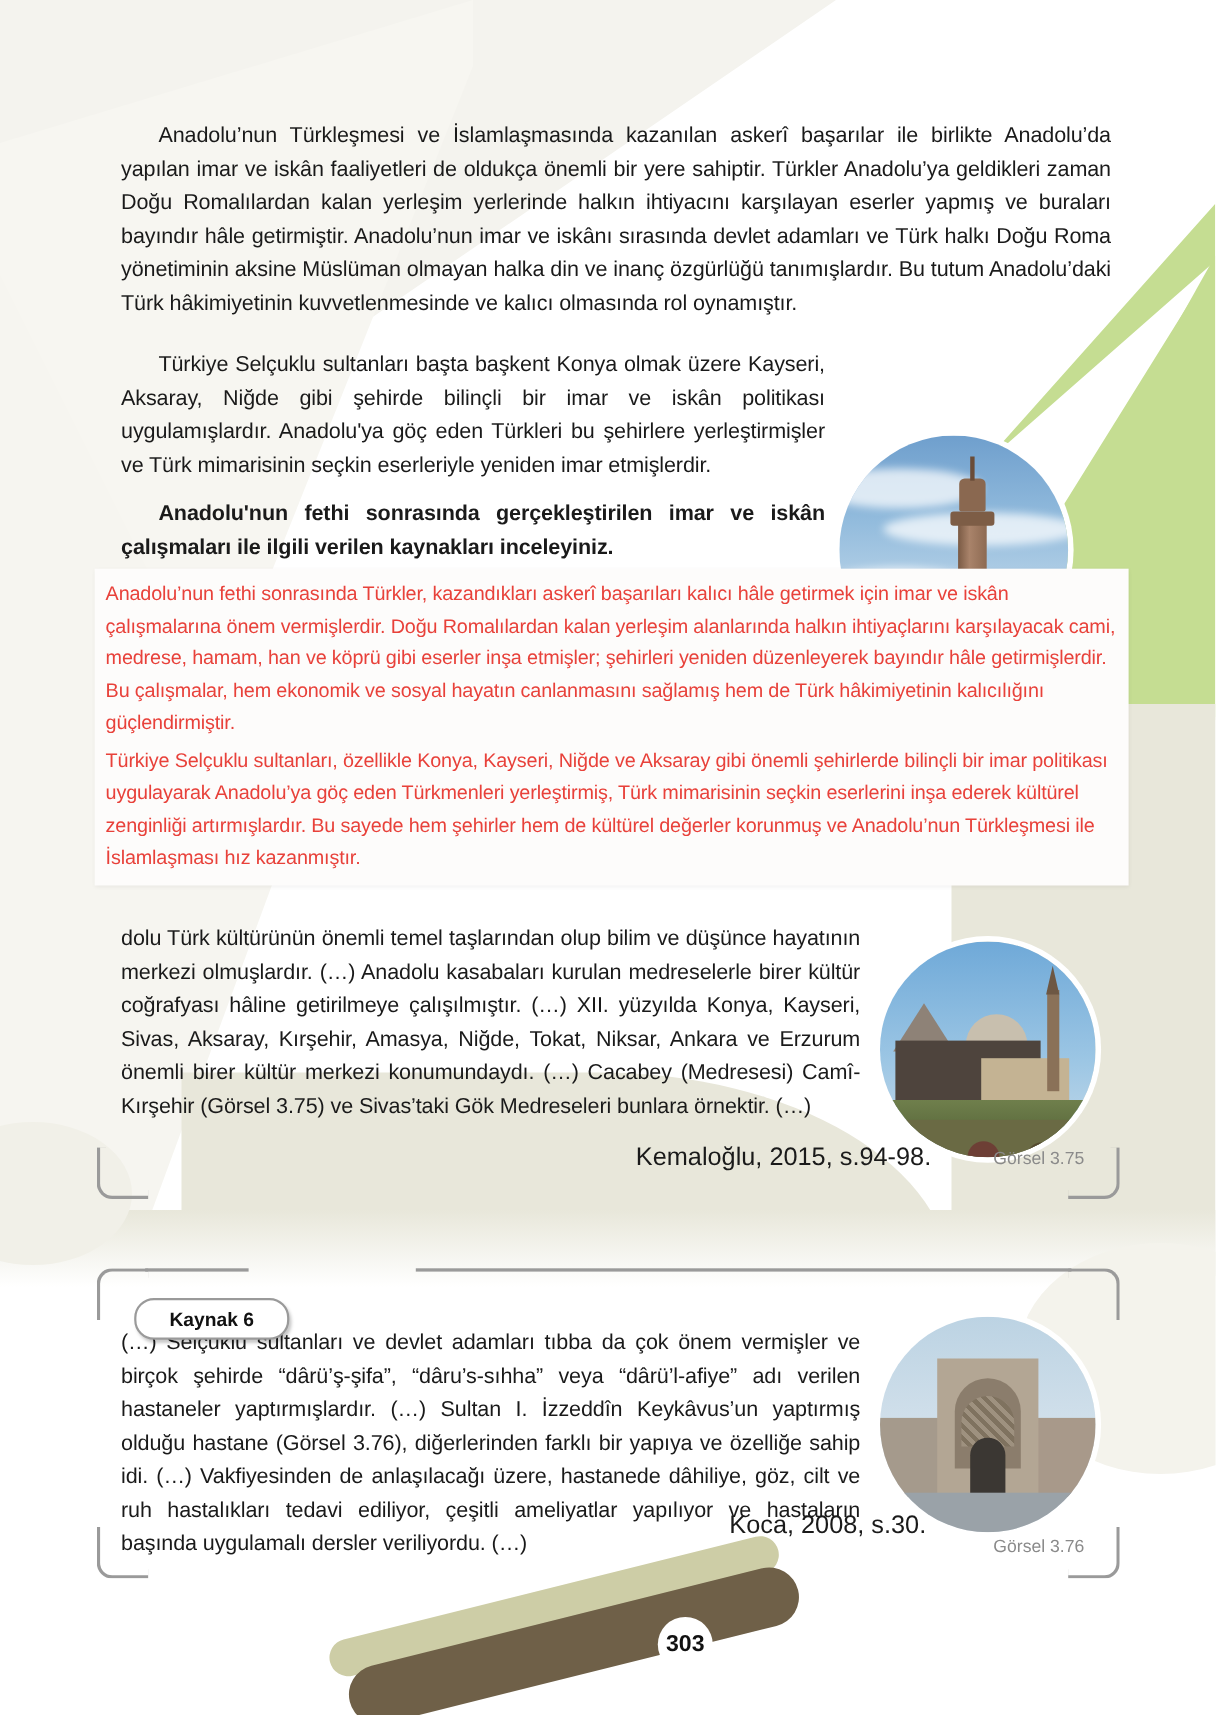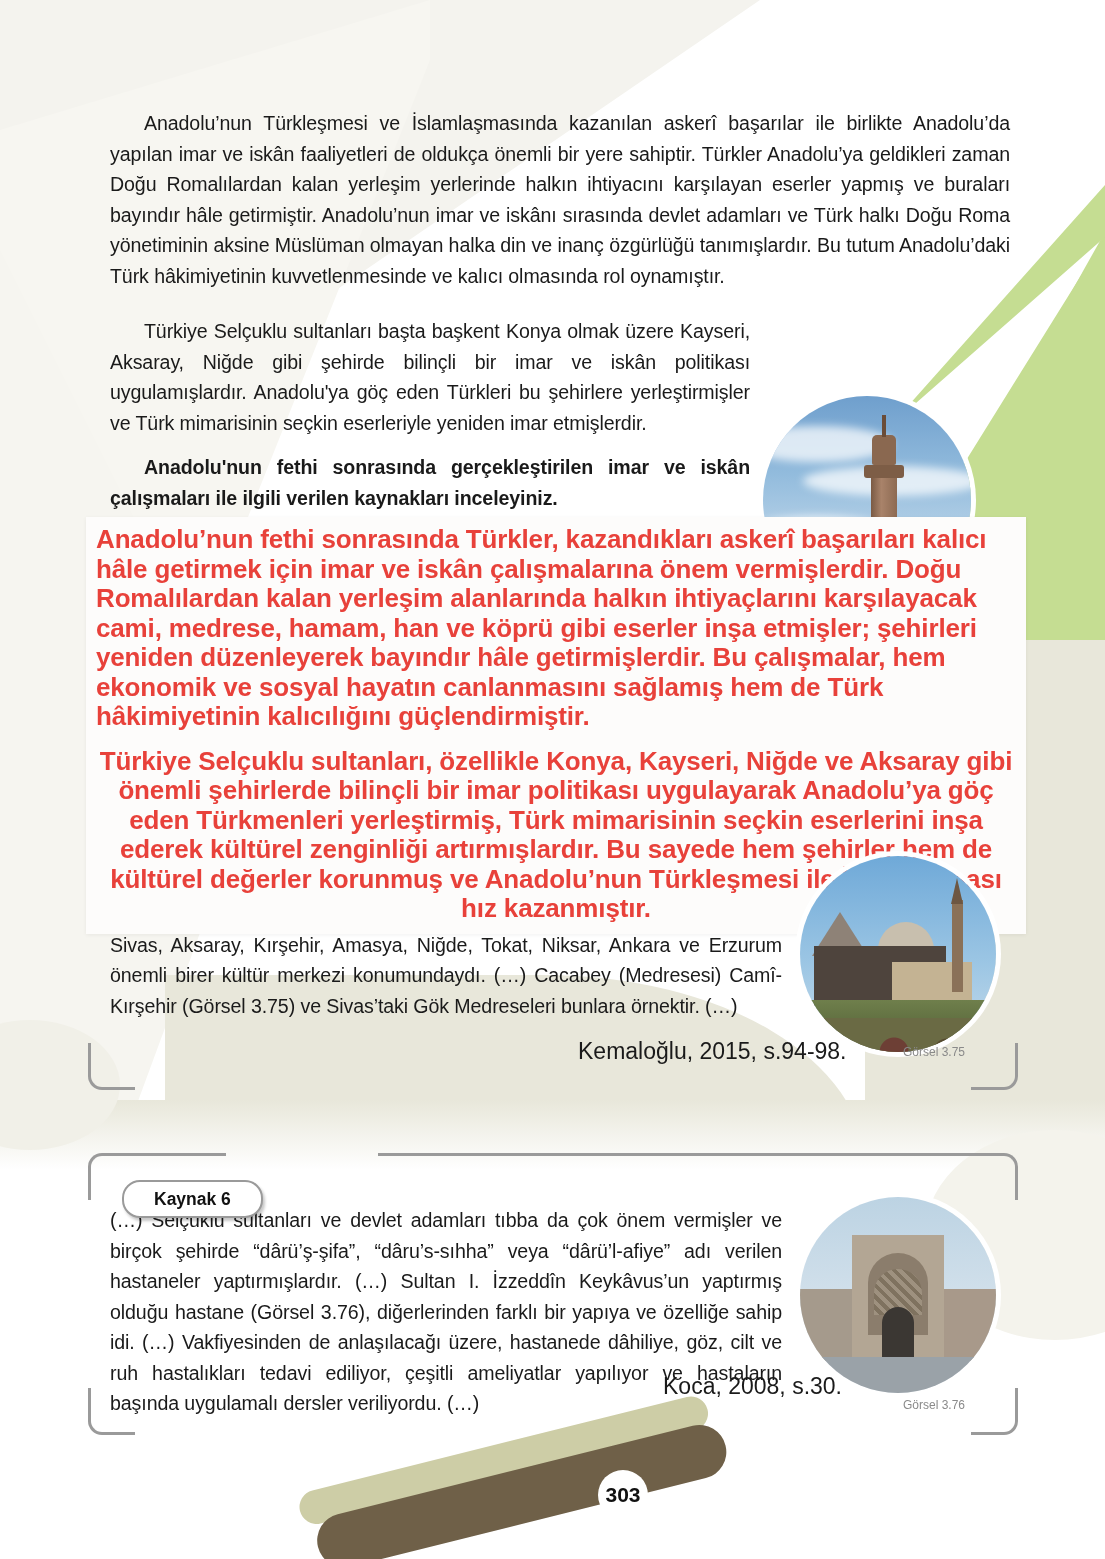--- a/index.html
+++ b/index.html
@@ -204,47 +204,47 @@
   .g376-wallL { position: absolute; left: 0; bottom: 32px; width: 58px; height: 72px; background: #a59a8c; }
   .g376-wallR { position: absolute; right: 0; bottom: 32px; width: 58px; height: 72px; background: #a8998a; }
   .g376-portal { position: absolute; left: 52px; bottom: 32px; width: 92px; height: 126px; background: #b3a694; }
   .g376-arch { position: absolute; left: 68px; bottom: 58px; width: 60px; height: 82px; background: #8b7d6c; border-radius: 30px 30px 0 0; }
   .g376-door { position: absolute; left: 82px; bottom: 32px; width: 32px; height: 54px; background: #3b3733; border-radius: 16px 16px 0 0; }
   .g376-muqarnas { position: absolute; left: 74px; bottom: 78px; width: 48px; height: 46px; background: repeating-linear-gradient(45deg, #9e917f 0 4px, #7f725f 4px 8px); border-radius: 24px 24px 0 0; }
 
   
   .photo-caption {
     position: absolute;
-    font-size: 12px;
+    font-size: 16px;
     color: #8a8a8a;
     z-index: 13;
   }
   #cap375 { left: 903px; top: 1045px; }
   #cap376 { left: 903px; top: 1398px; }
 
   
   #red-block {
     position: absolute;
     left: 86px; top: 517px;
     width: 940px;
     background: #fdfcfb;
     padding: 8px 10px 10px 10px;
     box-sizing: border-box;
     z-index: 10;
     box-shadow: 0 1px 4px rgba(0,0,0,0.06);
   }
   #red-block p {
     margin: 0;
     color: #e8413a;
-    font-weight: bold;
-    font-size: 26px;
+    font-weight: normal;
+    font-size: 18px;
     line-height: 29.5px;
     letter-spacing: -0.15px;
   }
-  #red-block p + p { margin-top: 15px; text-align: center; }
+  #red-block p + p { margin-top: 4px; }
 
   
   .source-box {
     position: absolute;
     box-sizing: border-box;
     z-index: 8;
   }
   
   .corner {
     position: absolute;

